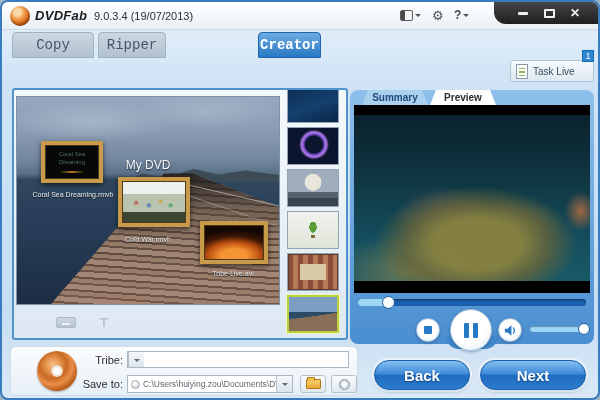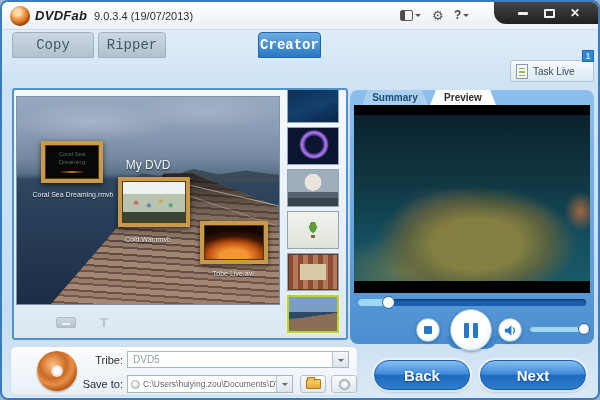--- a/index.html
+++ b/index.html
@@ -290,21 +290,20 @@
     </div>
     <div class="vol-slider">
       <div class="vol-thumb"></div>
     </div>
   </div>
 
   <div class="bottom-box">
     <div class="disc"></div>
     <div class="row-label out-label">Tribe:</div>
     <div class="combo out-combo">
-      <span class="combo-text">DVD5</span>
       <span class="combo-arrow"></span>
     </div>
     <div class="row-label save-label">Save to:</div>
     <div class="combo save-combo">
       <span class="mini-disc"></span>
       <span class="save-text">C:\Users\huiying.zou\Documents\DVDFab9\</span>
       <span class="combo-arrow"></span>
     </div>
     <div class="small-btn folder-btn">
       <span class="folder-glyph"></span>

